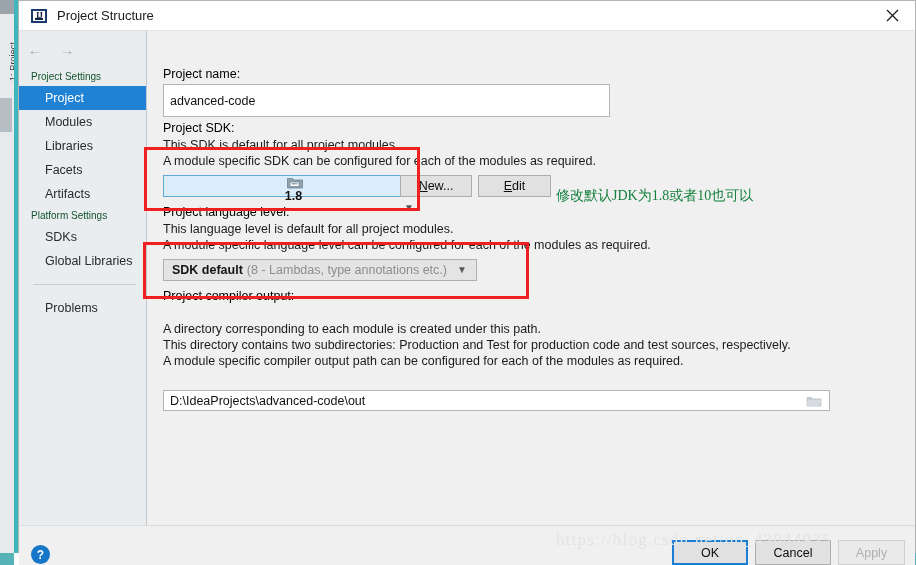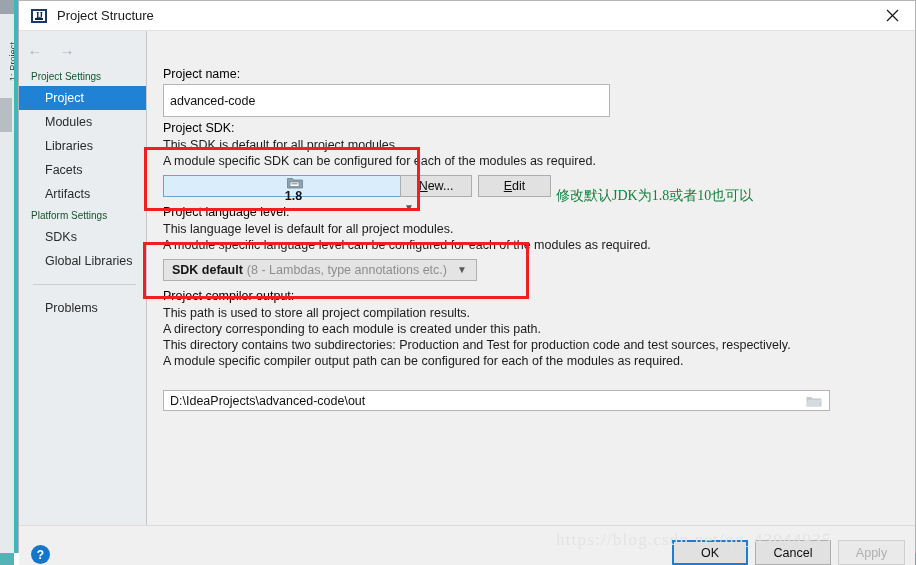--- a/index.html
+++ b/index.html
@@ -453,21 +453,20 @@
       <div class="desc-line" style="left:16px; top:191px;">This language level is default for all project modules.</div>
       <div class="desc-line" style="left:16px; top:207px;">A module specific language level can be configured for each of the modules as required.</div>
 
       <div class="combo lang" style="left:16px; top:228px; width:314px; height:22px;">
         <span class="combo-main">SDK default</span>
         <span class="combo-sub">(8 - Lambdas, type annotations etc.)</span>
         <span class="chev">▼</span>
       </div>
 
       <div class="field-label" style="left:16px; top:258px;">Project compiler output:</div>
-      <div class="desc-line" style="left:16px; top:275px;">This path is used to store all project compilation results.</div>
       <div class="desc-line" style="left:16px; top:291px;">A directory corresponding to each module is created under this path.</div>
       <div class="desc-line" style="left:16px; top:307px;">This directory contains two subdirectories: Production and Test for production code and test sources, respectively.</div>
       <div class="desc-line" style="left:16px; top:323px;">A module specific compiler output path can be configured for each of the modules as required.</div>
 
       <div class="text-input" style="left:16px; top:359px; width:667px; height:21px;">
         <span>D:\IdeaProjects\advanced-code\out</span>
         <span class="browse-icon">
           <svg width="16" height="13" viewBox="0 0 16 13">
             <path d="M0.5 2.5 L5.5 2.5 L6.8 4 L15.5 4 L15.5 12 L0.5 12 Z" fill="#c6ccd1"></path>
             <path d="M2 5.5 L15 5.5 L13 12 L0.5 12 Z" fill="#d6dbdf"></path>

